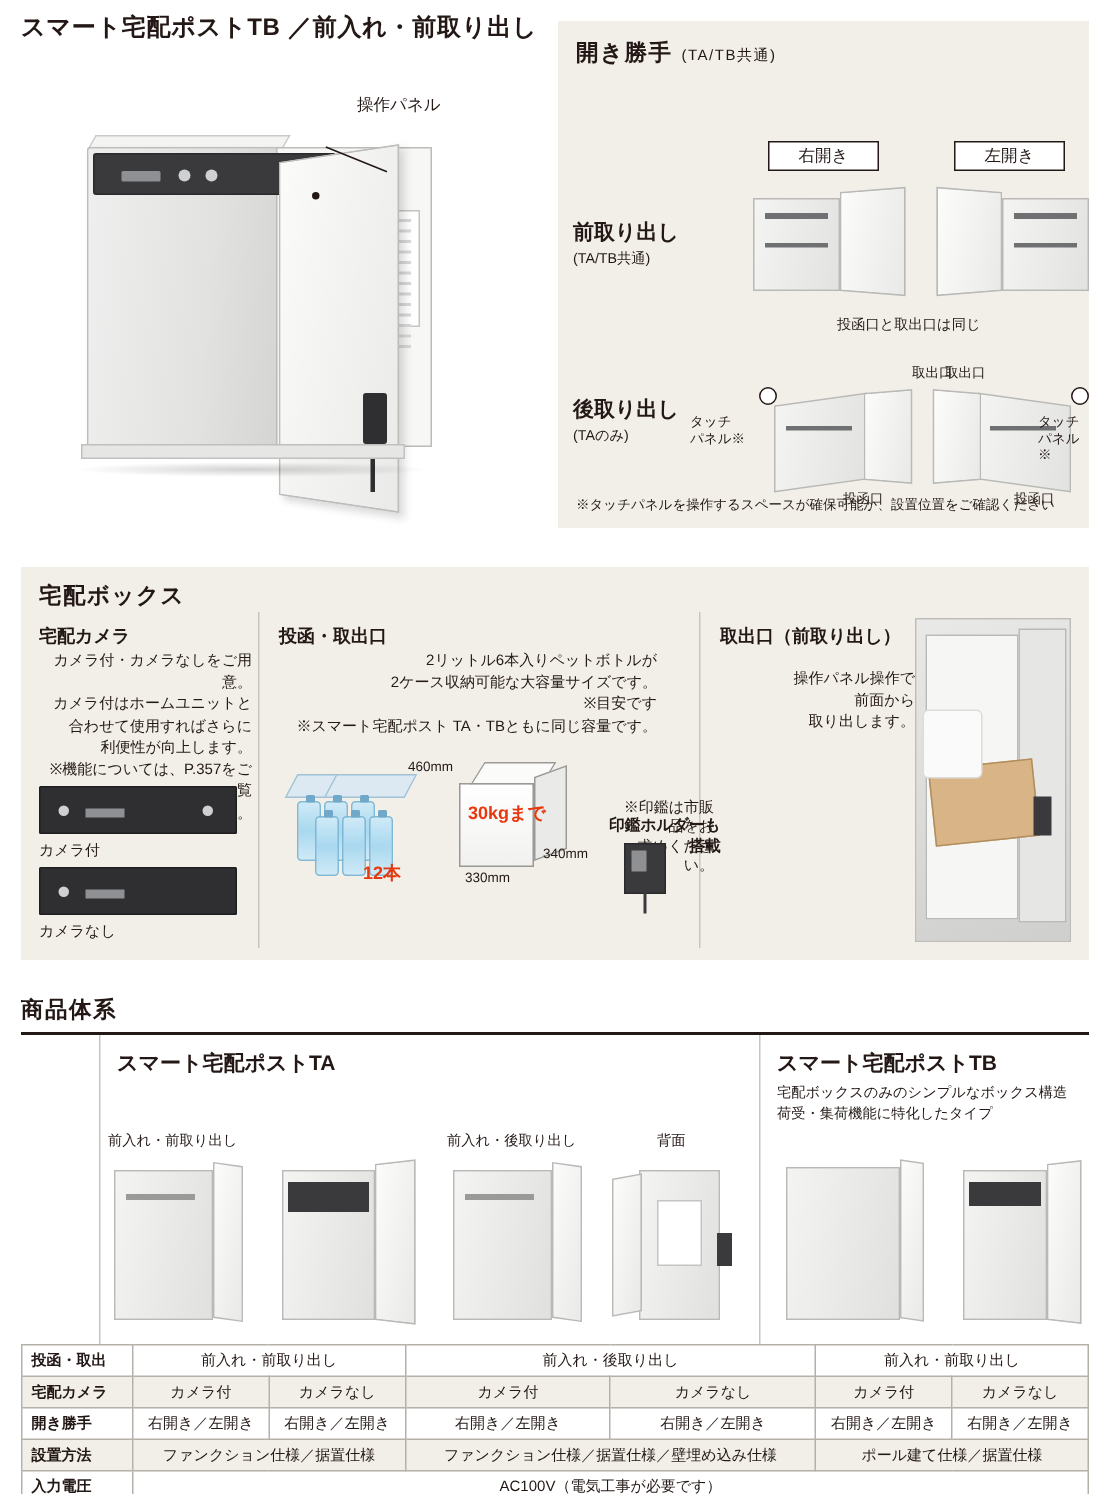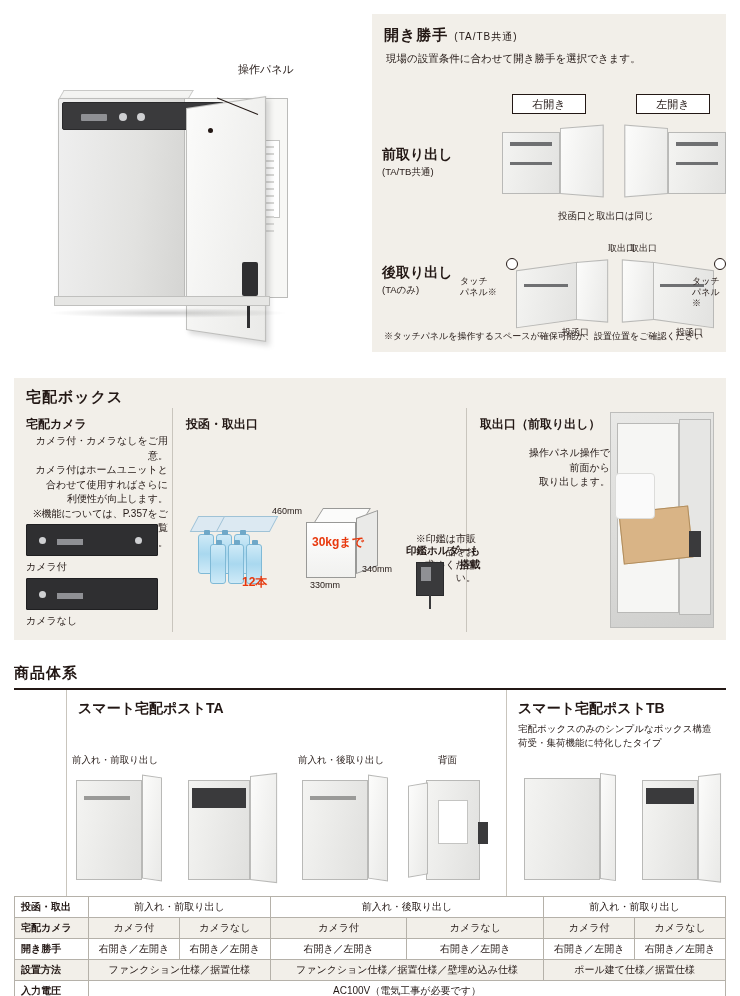--- a/index.html
+++ b/index.html
@@ -227,20 +227,21 @@
     width: 74px; text-align:left; padding-left:6px; font-weight:bold; background:#ffffff;
   }
   table.spec tr.alt td { background: #f2efe9; }
   table.spec tr.alt td.rowhead { background:#f2efe9; }
 </style>
 </head>
 <body>
 
 <div class="page">
 
+  <div class="top-title">スマート宅配ポストTB ／前入れ・前取り出し</div>
 
   <div class="hero-photo">
     <div class="hero-body-top"></div>
     <div class="hero-body"></div>
     <div class="hero-inner"></div>
     <div class="hero-inner-doc">
       <i></i>
         <i></i>
         <i></i>
         <i></i>
@@ -265,21 +266,20 @@
     <div class="hero-shadow"></div>
     <div class="callout-dot"></div>
     <div class="callout-line"></div>
   </div>
   <div class="callout-panel-label">操作パネル</div>
 
   <div class="hinge-box">
     <div class="hinge-title">
       <span>開き勝手</span><span class="hinge-title-sub">(TA/TB共通)</span>
     </div>
-    <div class="hinge-desc">現場の設置条件に合わせて開き勝手を選択できます。</div>
 
     <div class="hinge-tab right">右開き</div>
     <div class="hinge-tab left">左開き</div>
 
     <div class="row-label" style="top:132px;">
       <span>前取り出し</span>
       <span class="sub">(TA/TB共通)</span>
     </div>
 
     <div class="mini" style="left:130px; top:108px; width:106px; height:78px;">
@@ -353,20 +353,24 @@
     </div>
     <div class="cam-label" style="left:12px; top:182px;">カメラ付</div>
 
     <div class="cam-strip" style="left:12px; top:200px; width:132px; height:32px;">
       <div class="lens" style="left:12px;"></div>
       <div class="bar"></div>
     </div>
     <div class="cam-label" style="left:12px; top:236px;">カメラなし</div>
 
     <div class="sec-h" style="left:172px; top:38px;">投函・取出口</div>
+    <div class="sec-t" style="left:172px; top:56px; width:252px; white-space:pre-line;">2リットル6本入りペットボトルが
+2ケース収納可能な大容量サイズです。
+※目安です
+※スマート宅配ポスト TA・TBともに同じ容量です。</div>
 
     <div class="bottles" style="left:176px; top:132px; width:110px; height:72px;">
       <div class="bottle-tray" style="left:4px; top:6px; width:54px; height:16px; transform:skewX(-28deg);"></div>
       <div class="bottle-tray" style="left:30px; top:6px; width:54px; height:16px; transform:skewX(-28deg);"></div>
       <div class="bottle" style="left:8px; top:24px;"></div>
       <div class="bottle" style="left:26px; top:24px;"></div>
       <div class="bottle" style="left:44px; top:24px;"></div>
       <div class="bottle" style="left:20px; top:34px;"></div>
       <div class="bottle" style="left:38px; top:34px;"></div>
       <div class="bottle" style="left:56px; top:34px;"></div>

